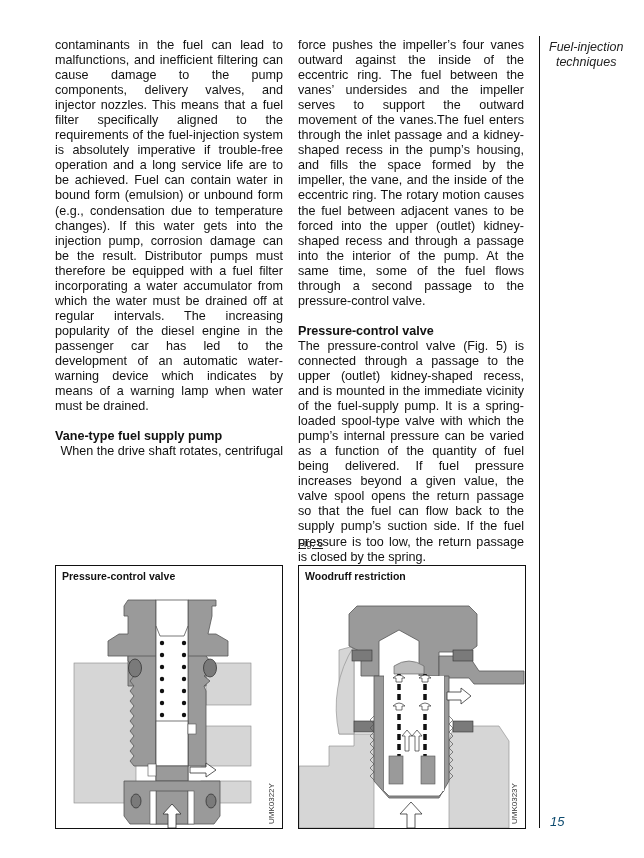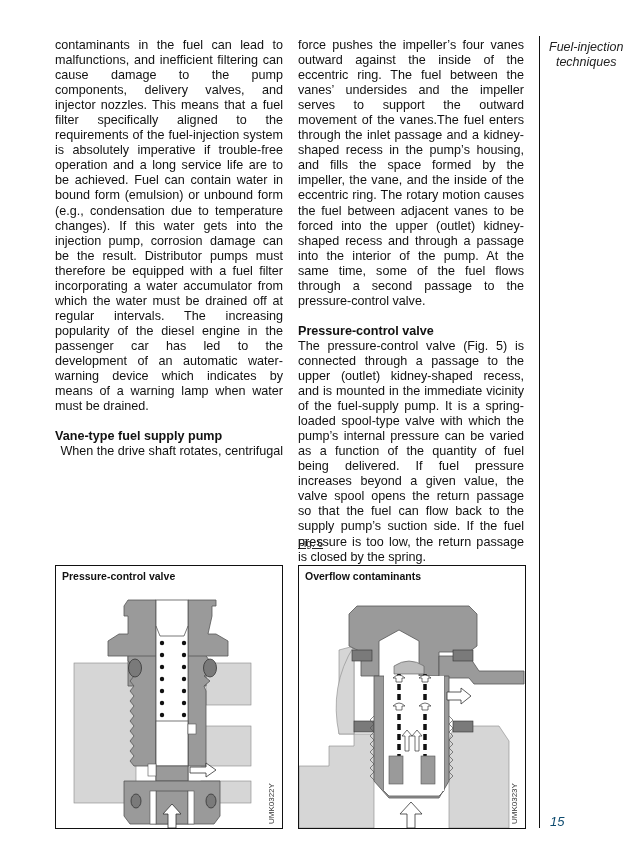--- a/index.html
+++ b/index.html
@@ -94,21 +94,21 @@
     <rect x="132" y="158" width="8" height="10" fill="#fff" stroke="#555" stroke-width="0.6"></rect>
 
     <path d="M134 201 L150 201 L150 197 L160 204 L150 211 L150 207 L134 207 Z" fill="#fff" stroke="#333" stroke-width="0.8"></path>
     <path d="M112 262 L112 248 L107 248 L116 238 L125 248 L120 248 L120 262 Z" fill="#fff" stroke="#333" stroke-width="0.8"></path>
   </svg>
   <div class="fig-code" style="left:211px; top:258px;">UMK0322Y</div>
 </div>
 
 <div class="fig-label" style="left:298px; top:538px;text-decoration:underline;">Fig. 6</div>
 <div class="fig-box" style="left:298px; top:565px; width:226px; height:262px;">
-  <div class="fig-title">Overflow contaminants</div>
+  <div class="fig-title">Woodruff restriction</div>
   <svg width="226" height="262">
 
     <path d="M40 84 L55 80 L55 180 L30 180 L30 200 L0 200 L0 262 L75 262 L75 168 L40 168 Z" fill="#d6d6d6" stroke="#888" stroke-width="0.6"></path>
     <path d="M55 80 Q30 120 40 168 L55 168 Z" fill="#d6d6d6" stroke="#888" stroke-width="0.6"></path>
 
     <path d="M155 160 L200 160 L210 175 L210 262 L150 262 L150 175 Z" fill="#d6d6d6" stroke="#888" stroke-width="0.6"></path>
 
     <path d="M50 48 L58 40 L170 40 L178 48 L178 80 L170 86 L140 86 L140 110 L120 110 L120 75 L100 64 L80 75 L80 110 L62 110 L62 86 L50 80 Z" fill="#9a9a9a" stroke="#555" stroke-width="0.8"></path>
 
     <path d="M140 90 L170 90 L180 105 L225 105 L225 118 L175 118 L170 112 L140 112 Z" fill="#9a9a9a" stroke="#555" stroke-width="0.8"></path>

